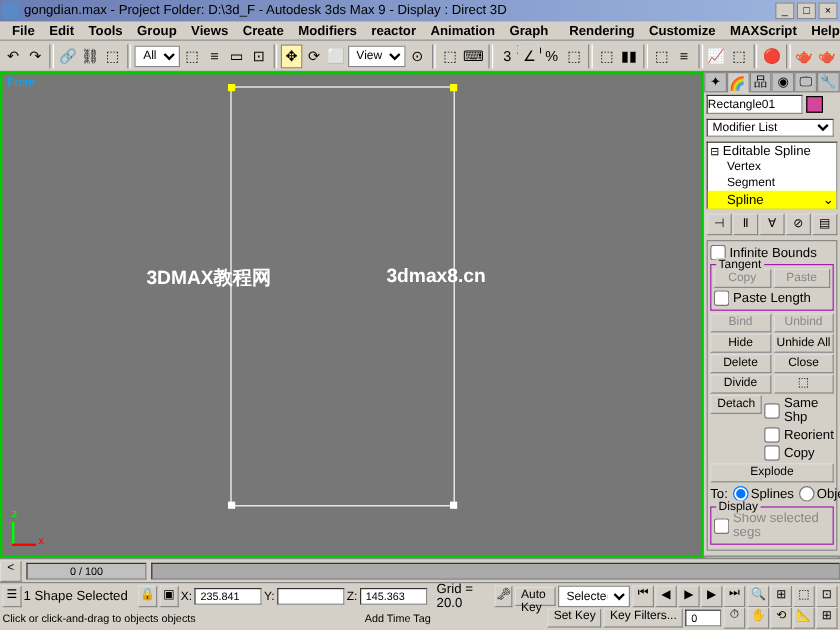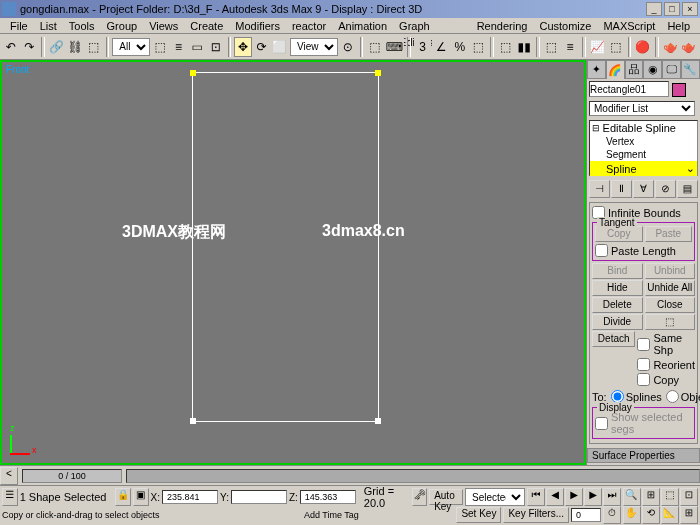--- a/index.html
+++ b/index.html
@@ -5,21 +5,21 @@
 * { margin: 0; padding: 0; box-sizing: border-box; font-family: "MS Sans Serif", Arial, sans-serif; font-size: 11px; }
 body { background: #c0c0c0; width: 700px; height: 525px; overflow: hidden; position: relative; }
 
 .titlebar { background: linear-gradient(to right, #6b7db3, #9fb6e0); height: 18px; display: flex; align-items: center; padding: 0 2px; color: #000; }
 .titlebar .icon { width: 14px; height: 14px; background: #5a8ac6; margin-right: 4px; }
 .titlebar .title { flex: 1; font-size: 11px; }
 .winbtns { display: flex; gap: 2px; }
 .winbtn { width: 16px; height: 14px; background: #d4d0c8; border: 1px solid #888; font-size: 9px; line-height: 12px; text-align: center; }
 
 .menubar { background: #d4d0c8; height: 16px; display: flex; padding: 0 4px; border-bottom: 1px solid #888; }
-.menubar span { padding: 0 6px; line-height: 16px; font-size: 11px; }
+.menubar span { padding: 0 6px; line-height: 16px; font-size: 11px; font-weight: bold; }
 
 .toolbar { background: #d4d0c8; height: 26px; display: flex; align-items: center; padding: 2px; gap: 1px; border-bottom: 1px solid #808080; }
 .tbtn { width: 20px; height: 20px; background: #d4d0c8; border: 1px solid #d4d0c8; display: flex; align-items: center; justify-content: center; font-size: 12px; }
 .tbtn.active { background: #fff5b0; border: 1px solid #888; }
 .tsep { width: 4px; height: 20px; border-left: 1px solid #888; border-right: 1px solid #fff; margin: 0 2px; }
 .tsel { height: 18px; font-size: 10px; border: 1px solid #888; background: #fff; padding: 0 2px; }
 
 .mainarea { display: flex; height: 405px; }
 
 .viewport-wrap { flex: 1; position: relative; background: #777; border: 2px solid #0c0; }
@@ -82,21 +82,21 @@
   <div class="title">gongdian.max    - Project Folder: D:\3d_F       - Autodesk 3ds Max 9       - Display : Direct 3D</div>
   <div class="winbtns">
     <div class="winbtn">_</div>
     <div class="winbtn">□</div>
     <div class="winbtn">×</div>
   </div>
 </div>
 
 <div class="menubar">
   <span>File</span>
-  <span>List</span>
+  <span>Edit</span>
   <span>Tools</span>
   <span>Group</span>
   <span>Views</span>
   <span>Create</span>
   <span>Modifiers</span>
   <span>reactor</span>
   <span>Animation</span>
   <span>Graph Editors</span>
   <span>Rendering</span>
   <span>Customize</span>
@@ -243,20 +243,23 @@
             <div class="chk">
                 <input type="checkbox" style="">
                 <span>Reorient</span>
               </div>
             <div class="chk">
                 <input type="checkbox" style="">
                 <span>Copy</span>
               </div>
           </div>
         </div>
+        <div class="btnrow">
+            <div class="bt">Explode</div>
+          </div>
         <div style="display:flex;align-items:center;gap:4px;padding:2px 0">
           <span>To:</span>
           <label class="radio">
               <input type="radio" checked="" style="">
               <span>Splines</span>
             </label>
           <label class="radio">
               <input type="radio" style="">
               <span>Objects</span>
             </label>
@@ -308,21 +311,21 @@
         </div>
         <div class="navbtns">
           <div class="sbtn">🔍</div>
           <div class="sbtn">⊞</div>
           <div class="sbtn">⬚</div>
           <div class="sbtn">⊡</div>
         </div>
       </div>
     </div>
     <div class="status-row">
-      <span style="width:220px;font-size:9px">Copy or click-and-drag to select objects</span>
+      <span style="width:220px;font-size:9px">Click or click-and-drag to objects objects</span>
       <span style="margin-left:80px;font-size:9px">Add Time Tag</span>
       <div style="margin-left:auto;display:flex;gap:2px;align-items:center">
         <div class="autokey">Set Key</div>
         <div class="autokey">Key Filters...</div>
         <input class="coord-in" style="width: 30px;" value="0">
         <div class="sbtn">⏱</div>
         <div class="navbtns">
           <div class="sbtn">✋</div>
           <div class="sbtn">⟲</div>
           <div class="sbtn">📐</div>

